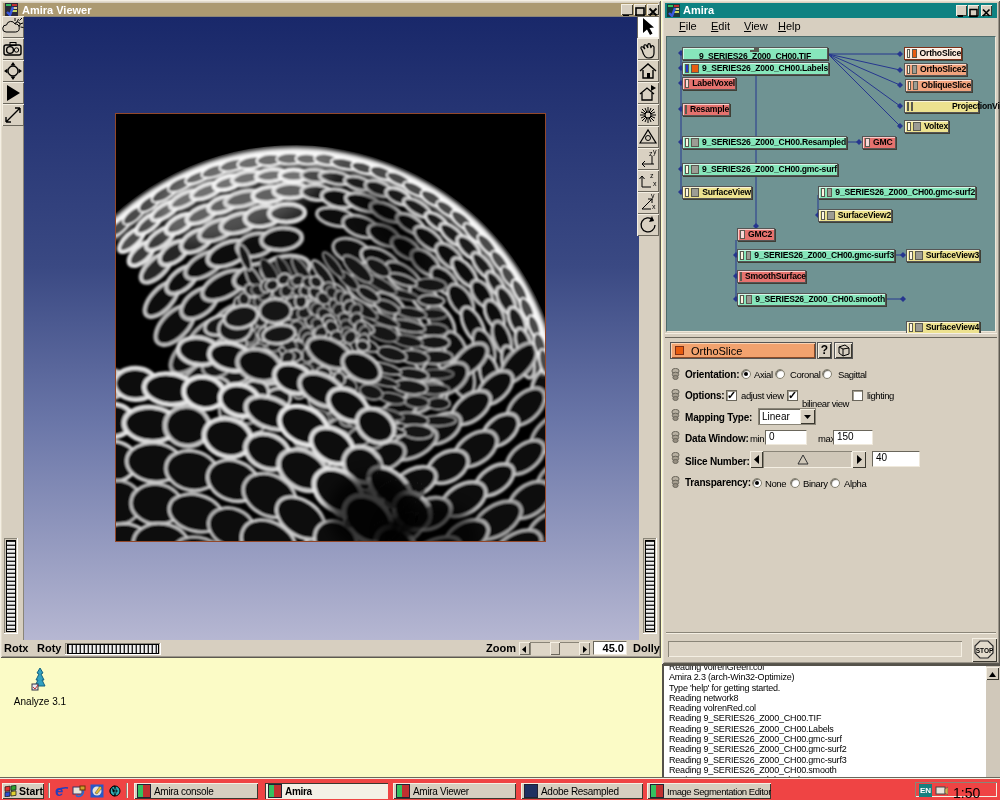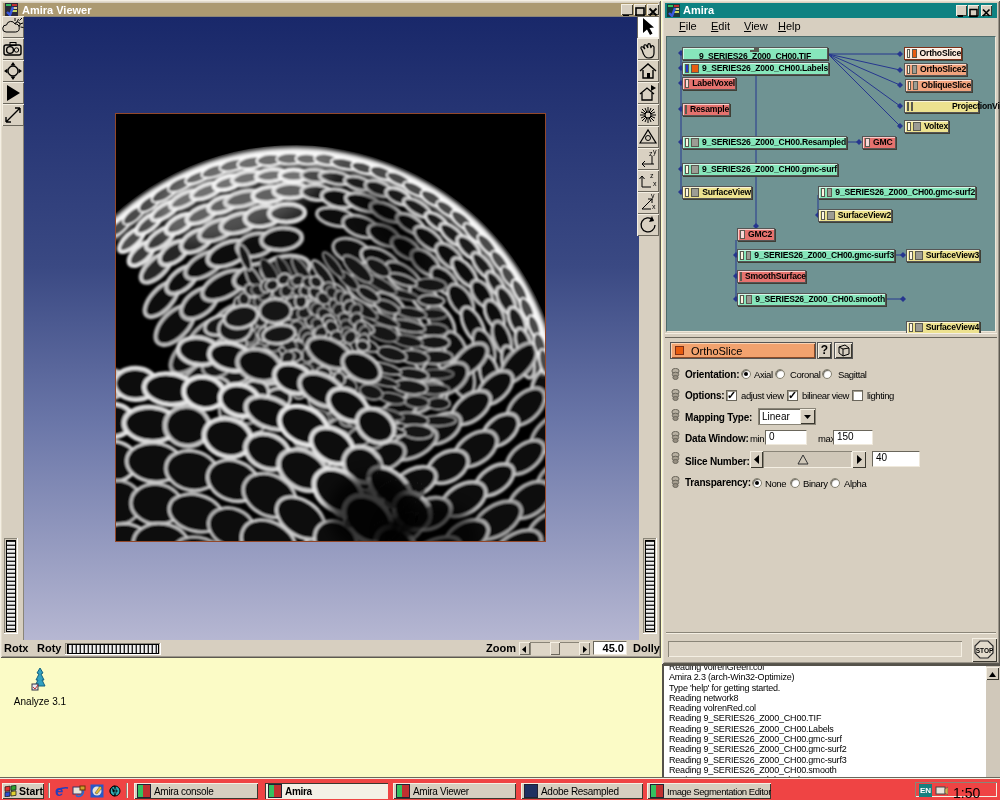--- a/index.html
+++ b/index.html
@@ -813,21 +813,21 @@
     <span class="plbl" style="left:20px;top:139px;">Transparency:</span>
     <span class="radio on" style="left:76px;top:31px;"></span>
     <span class="ps" style="left:89px;top:31px;">Axial</span>
     <span class="radio" style="left:110px;top:31px;"></span>
     <span class="ps" style="left:125px;top:31px;">Coronal</span>
     <span class="radio" style="left:157px;top:31px;"></span>
     <span class="ps" style="left:173px;top:31px;">Sagittal</span>
     <span class="cb on" style="left:61px;top:52px;"></span>
     <span class="ps" style="left:76px;top:52px;">adjust view</span>
     <span class="cb on" style="left:122px;top:52px;"></span>
-    <span class="ps" style="left:137px;top:52px;">bilinear view</span>
+    <span class="ps" style="left:137px;top:60px;">bilinear view</span>
     <span class="cb" style="left:187px;top:52px;"></span>
     <span class="ps" style="left:202px;top:52px;">lighting</span>
     <div class="abs" style="left:93px;top:70px;width:58px;height:17px;background:#fff;box-shadow:inset 1px 1px 0 #6a665b;border:1px solid #8a8578;">
         <span style="position:absolute;left:3px;top:2px;font-size:10px;">Linear</span>
         <div class="abs face" style="right:0;top:0;width:15px;height:15px;box-shadow:inset 1px 1px 0 #f4efe3, inset -1px -1px 0 #3a382f;"><svg width="15" height="15">
             <path d="M4 6 L7.5 10 L11 6 z" fill="#000"></path>
           </svg></div>
       </div>
     <span class="ps" style="left:85px;top:95px;">min</span>
     <div class="fld" style="left:100px;top:92px;width:42px;height:15px;">0</div>

